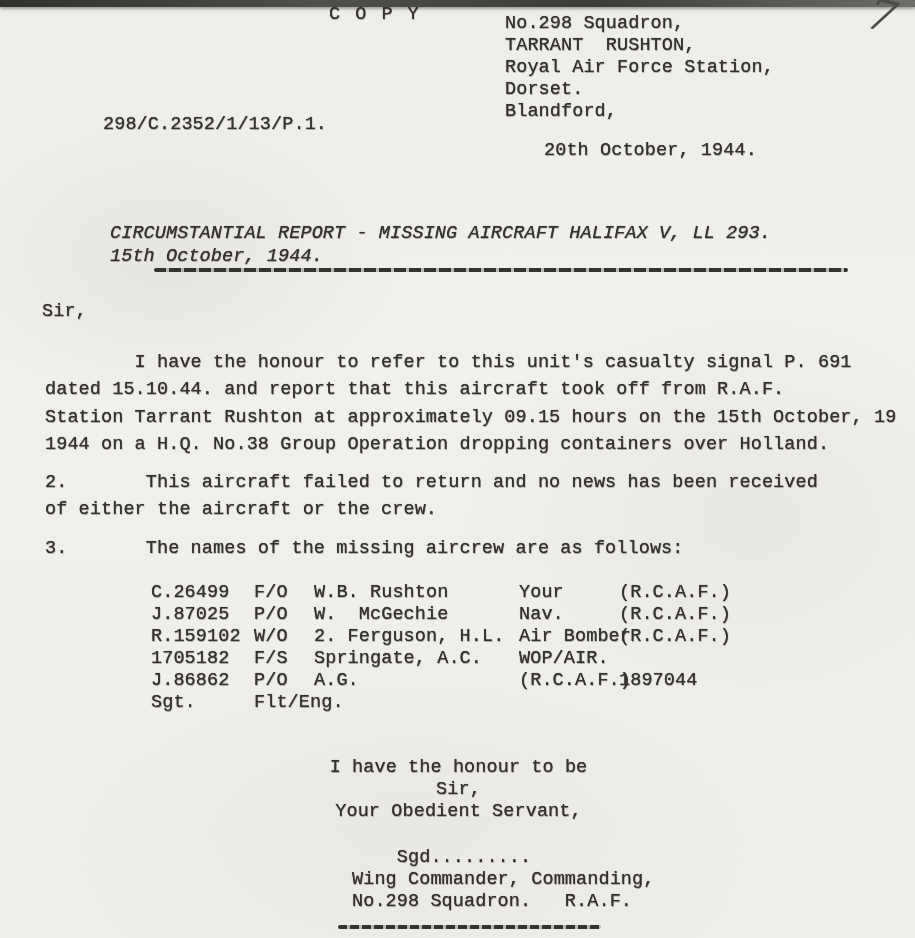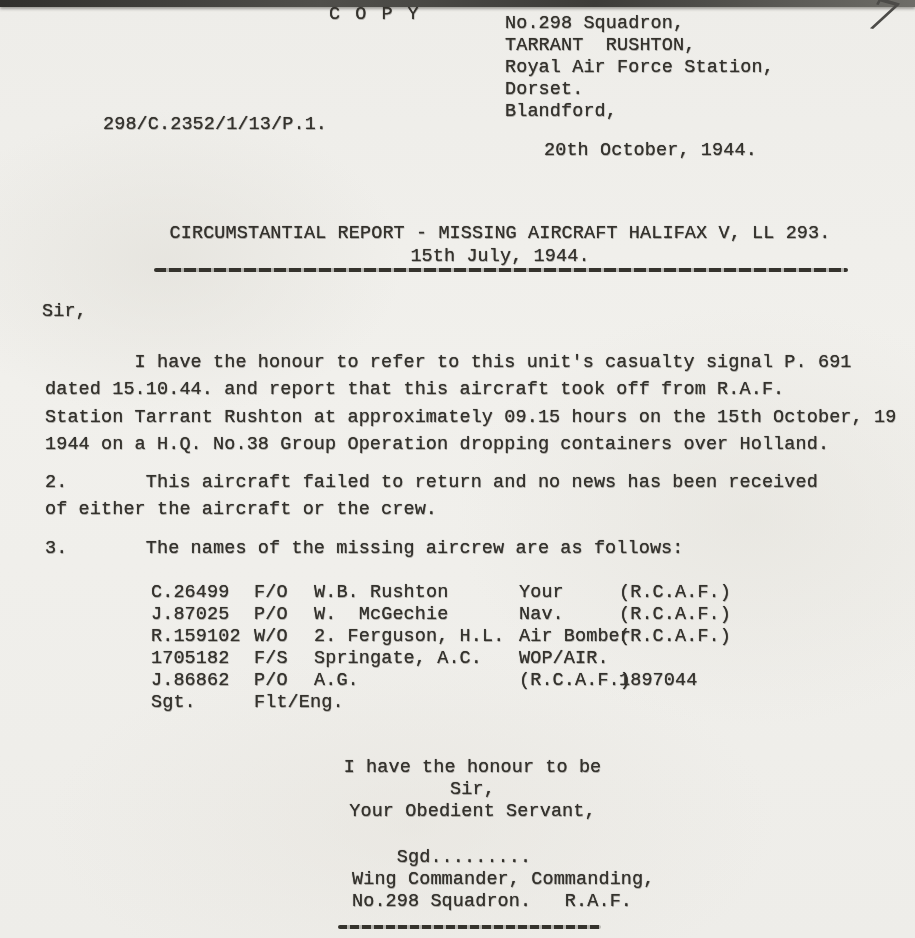--- a/index.html
+++ b/index.html
@@ -31,38 +31,38 @@
   .handmark {
     position: absolute; top: -10px; left: 868px;
     font-family: "DejaVu Serif", serif;
     font-style: italic; font-size: 44px; font-weight: 300;
     color: #4c4b48; transform: rotate(16deg);
   }
   .copy { position: absolute; left: 301px; top: 4px; letter-spacing: 2px; margin-left: 28px; }
   .letterhead { position: absolute; left: 505px; top: 13px; width: 320px; text-align: left; line-height: 22px; }
   .ref { position: absolute; left: 103px; top: 114px; }
   .date-line { position: absolute; left: 544px; top: 140px; }
-  .subject { position: absolute; left: 110px; top: 223px; width: 780px; text-align: center; line-height: 22.5px; }
+  .subject { position: absolute; left: 110px; top: 223px; width: 780px; line-height: 22.5px; font-style: italic; }
   .subject-underline {
     position: absolute; left: 154px; top: 268px; width: 694px; height: 4px;
     background: repeating-linear-gradient(90deg, #35332d 0px, #35332d 12px, rgba(53,51,45,0.3) 12px, rgba(53,51,45,0.3) 15px);
     border-radius: 2px;
   }
   .salutation { position: absolute; left: 42px; top: 301px; }
   .para { position: absolute; left: 45px; width: 880px; line-height: 27.3px; }
   .p1 { top: 349px; }
   .p2 { top: 469px; }
   .p3 { top: 535px; }
   .crew {
     position: absolute; left: 151px; top: 582px;
     display: grid;
     grid-template-columns: 103px 60px 205px 100px auto;
     line-height: 22.1px;
   }
-  .closing { position: absolute; left: 305px; top: 757px; width: 335px; text-align: center; line-height: 21.8px; }
+  .closing { position: absolute; left: 291px; top: 757px; width: 335px; text-align: center; line-height: 21.8px; }
   .signature { position: absolute; left: 352px; top: 847px; line-height: 22px; }
   .bottom-rule {
     position: absolute; left: 338px; top: 925px; width: 263px; height: 4px;
     background: repeating-linear-gradient(90deg, #35332d 0px, #35332d 9px, rgba(53,51,45,0.28) 9px, rgba(53,51,45,0.28) 12px);
     border-radius: 2px;
   }
 </style>
 </head>
 <body>
 
@@ -81,21 +81,21 @@
     <div class="t">Dorset.</div>
     <div class="t">Blandford,</div>
   </div>
 
   <div class="ref t">298/C.2352/1/13/P.1.</div>
 
   <div class="date-line t">20th October, 1944.</div>
 
   <div class="subject">
     <div class="t">CIRCUMSTANTIAL REPORT - MISSING AIRCRAFT HALIFAX V, LL 293.</div>
-    <div class="t">15th July, 1944.</div>
+    <div class="t">15th October, 1944.</div>
   </div>
   <div class="subject-underline"></div>
 
   <div class="salutation t">Sir,</div>
 
   <div class="para p1">
     <div class="t">        I have the honour to refer to this unit's casualty signal P. 691</div>
     <div class="t">dated 15.10.44. and report that this aircraft took off from R.A.F.</div>
     <div class="t">Station Tarrant Rushton at approximately 09.15 hours on the 15th October, 19</div>
     <div class="t">1944 on a H.Q. No.38 Group Operation dropping containers over Holland.</div>

